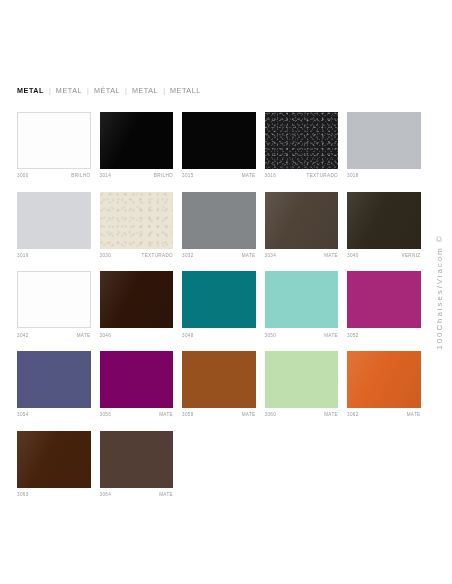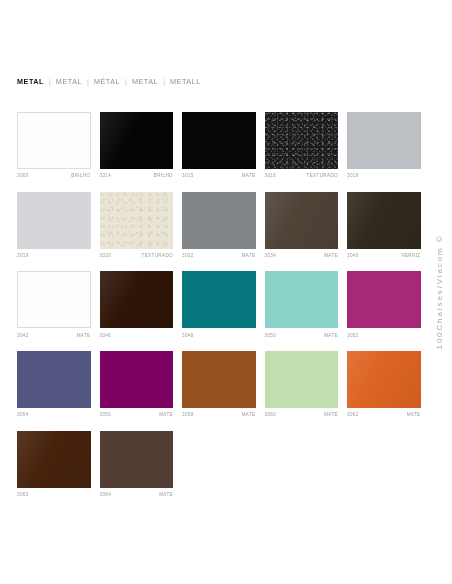--- a/index.html
+++ b/index.html
@@ -20,21 +20,21 @@
     left: 0; top: 0;
     width: 452px;
     height: 584px;
     background: #ffffff;
   }
 
   
   #header {
     position: absolute;
     left: 17px;
-    top: 77px;
+    top: 86px;
     display: flex;
     align-items: baseline;
     white-space: nowrap;
   }
   .hdr-word {
     font-size: 7.2px;
     letter-spacing: 0.55px;
     color: #8e8e8e;
     text-transform: uppercase;
   }

